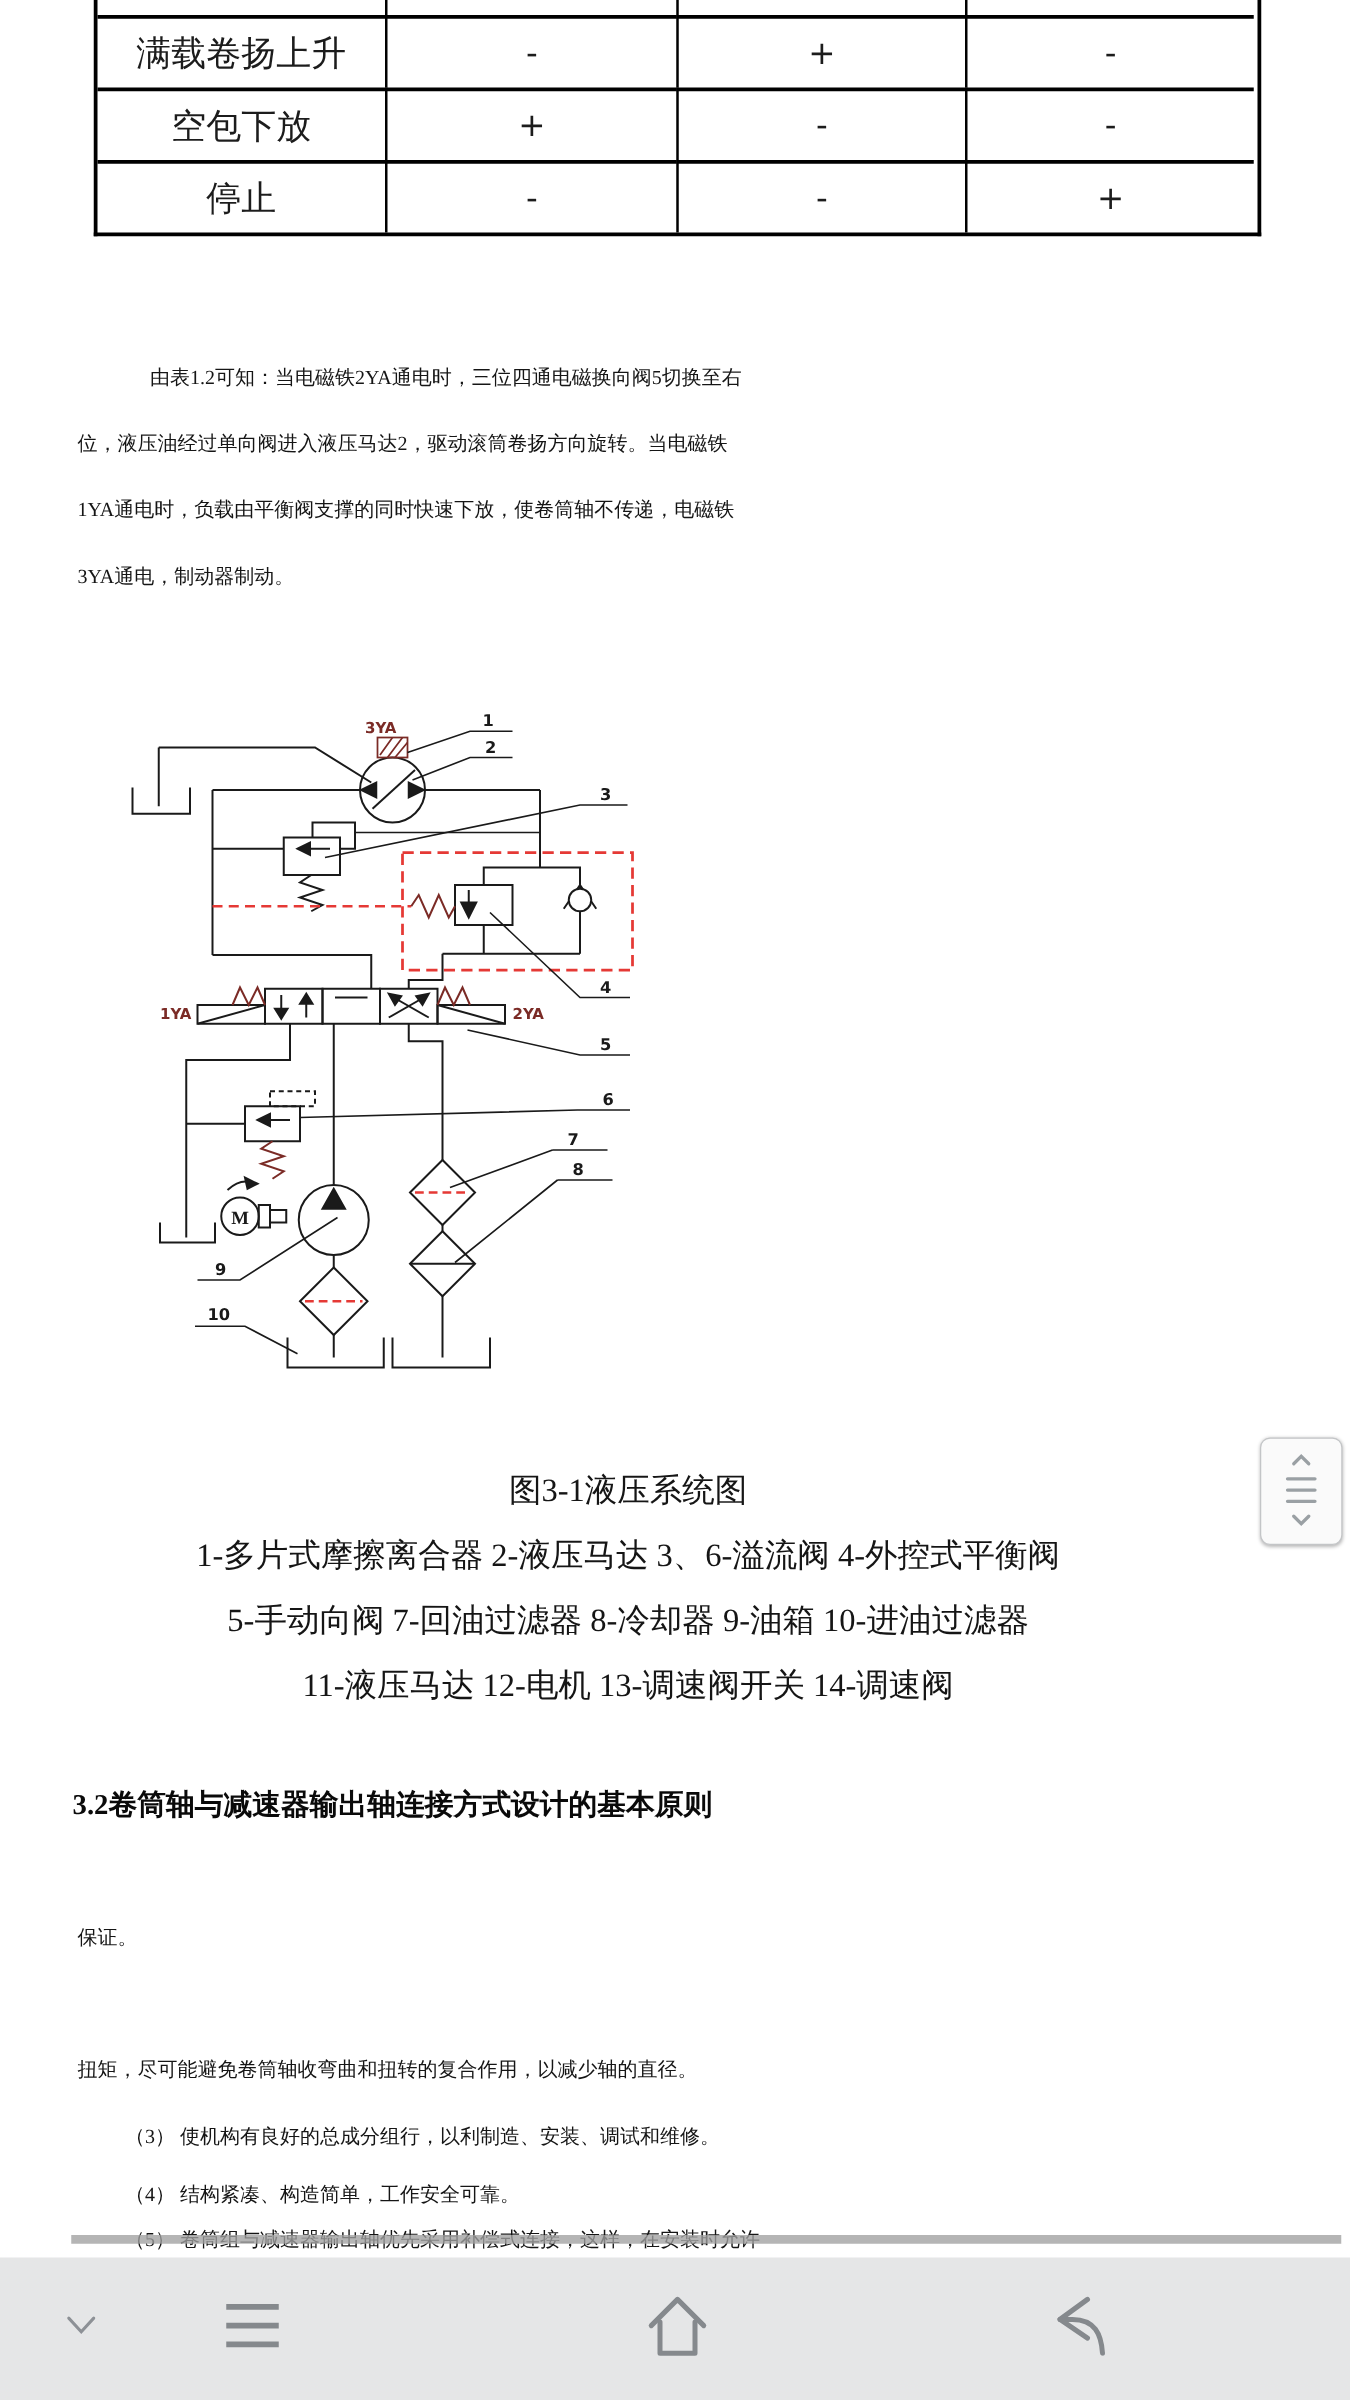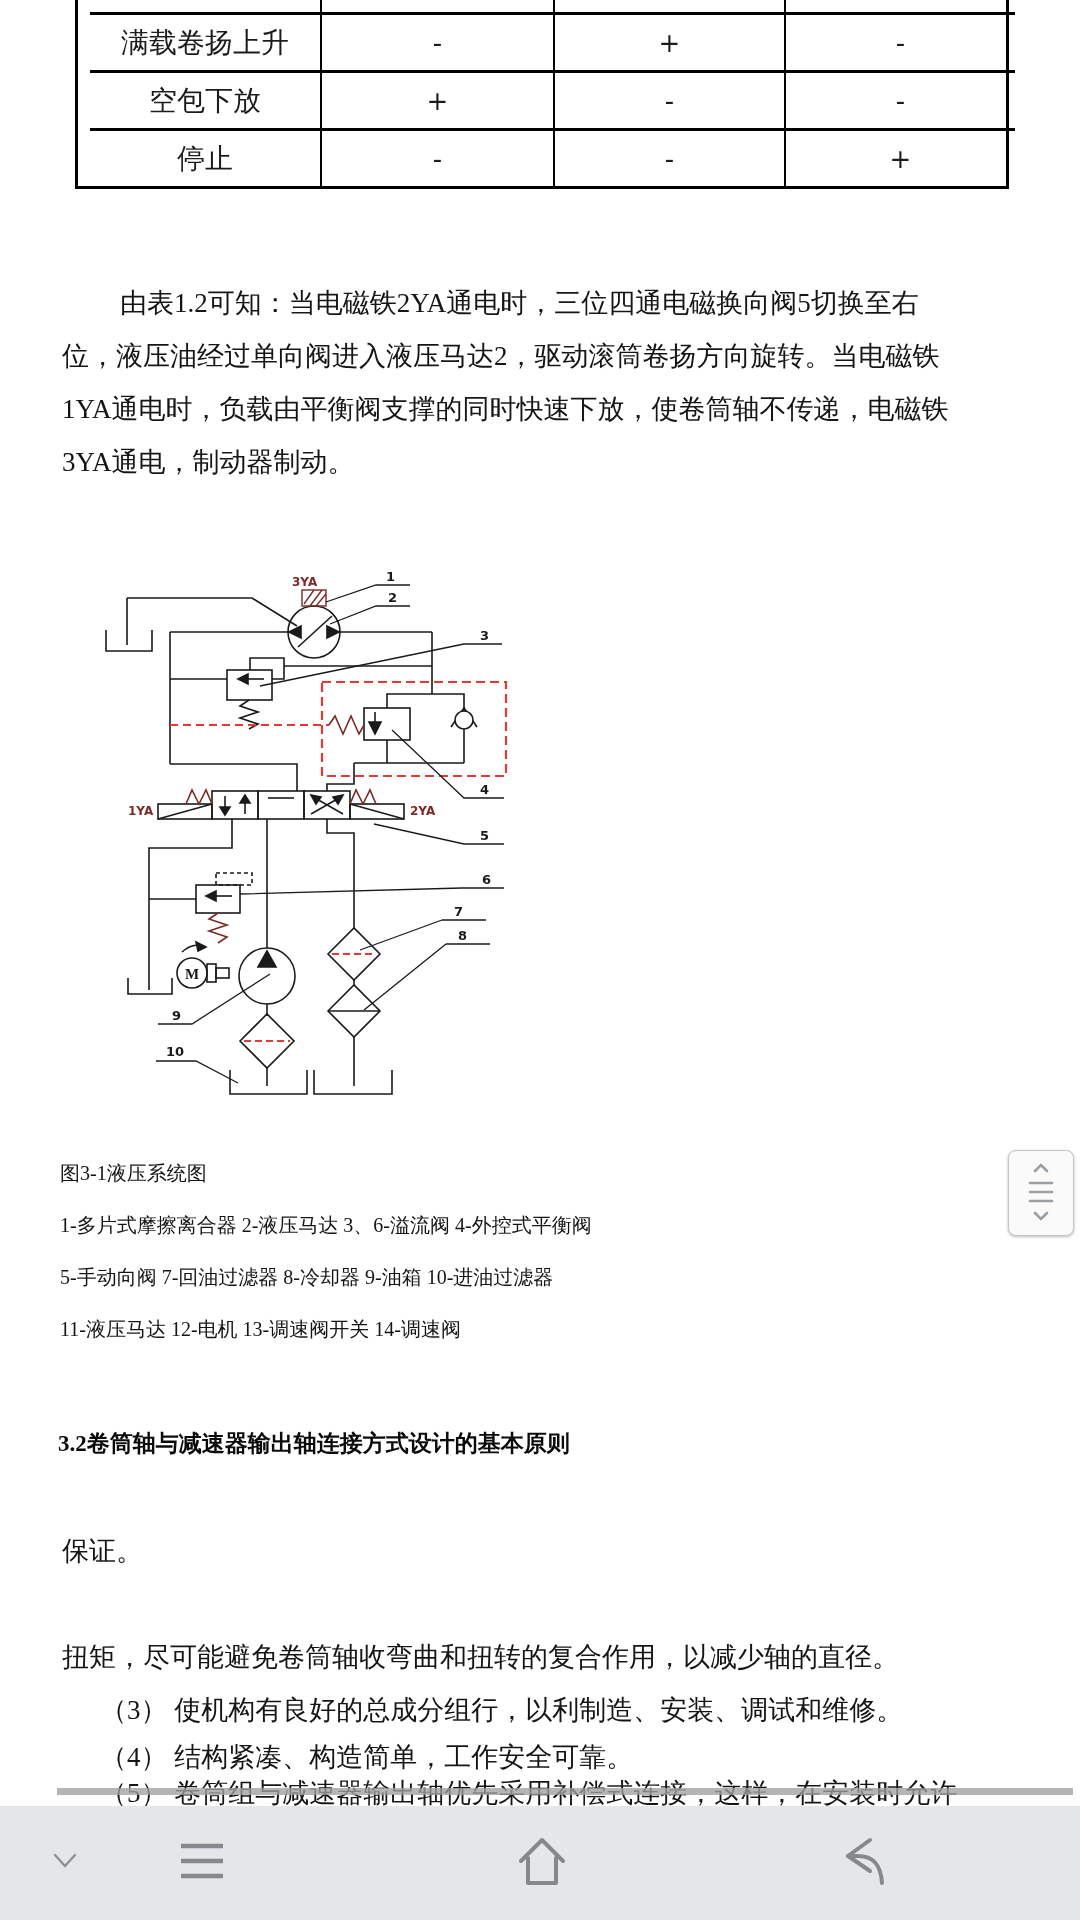--- a/index.html
+++ b/index.html
@@ -1,32 +1,32 @@
 <!DOCTYPE html>
 <html><head>
 <meta charset="utf-8">
 <style>
   html,body{margin:0;padding:0;background:#ffffff;}
   .page{position:relative;width:1080px;height:1920px;background:#fff;overflow:hidden;
         font-family:"Liberation Serif","DejaVu Serif",serif;color:#1c1c1c;}
 
   
   .dtable{position:absolute;left:75px;top:-46px;width:928px;border:3px solid #000;border-top:none;}
-  .trow{display:grid;grid-template-columns:230px 233px 231px 231px;margin-left:12px;}
+  .trow{display:grid;grid-template-columns:230px 233px 231px 231px;}
   .trow .cell{border-left:2px solid #000;border-top:3px solid #000;
               display:flex;align-items:center;justify-content:center;
               font-size:28px;}
   .trow .cell:first-child{border-left:none;}
   .trow.first .cell{border-top:none;height:58px;}
   .trow .cell{height:55px;}
   .trow .val{font-size:26px;font-family:"DejaVu Sans",sans-serif;}
 
   
-  .tl{position:absolute;white-space:nowrap;font-size:27px;line-height:30px;color:#151515;}
-  .center-line{position:absolute;left:60px;width:885px;font-size:20px;white-space:nowrap;color:#151515;}
+  .tl{position:absolute;white-space:nowrap;font-size:16px;line-height:30px;color:#151515;}
+  .center-line{position:absolute;left:60px;width:885px;text-align:center;font-size:26px;white-space:nowrap;color:#151515;margin-top:15px;}
   .heading{position:absolute;left:58px;top:1428px;font-size:23px;font-weight:700;color:#0a0a0a;white-space:nowrap;}
 
   
   .diagram{position:absolute;left:92px;top:548px;}
   .diagram svg{display:block;}
   .dnum{font:bold 13px "DejaVu Sans",sans-serif;fill:#1a1a1a;}
   .dya{font:bold 12px "DejaVu Sans",sans-serif;fill:#7b2b26;}
 
   
   .scroll-handle{position:absolute;left:1008px;top:1150px;width:64px;height:84px;

